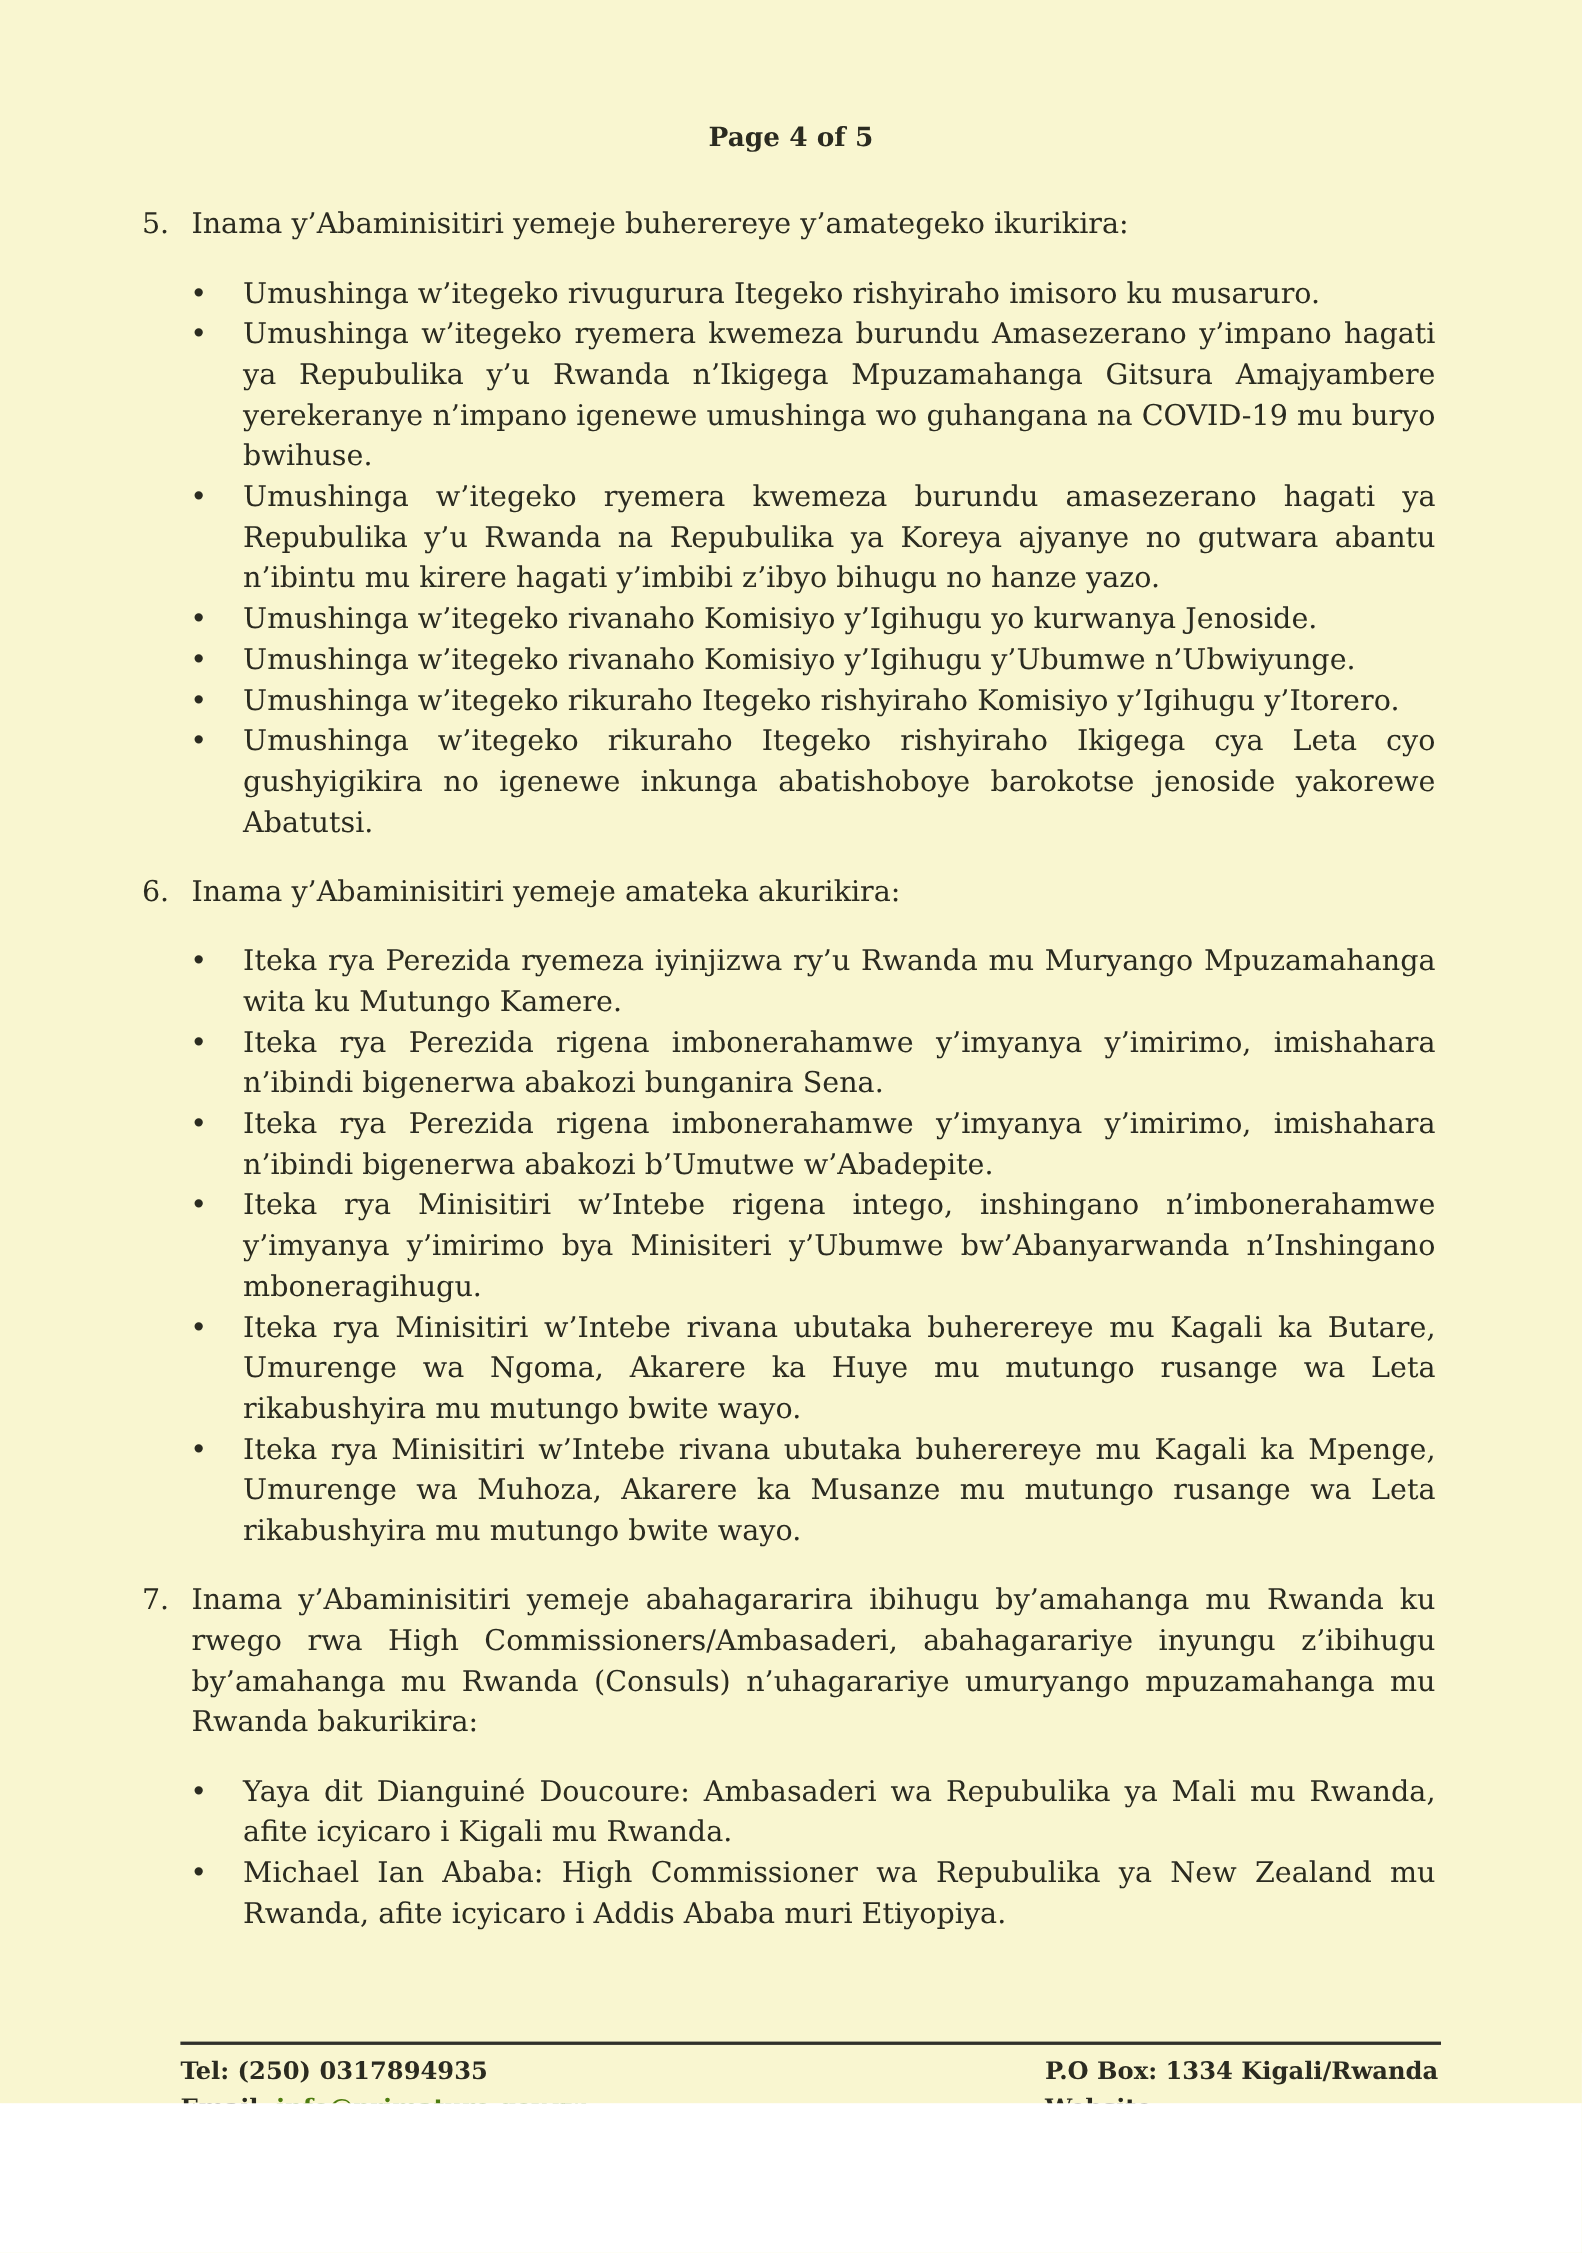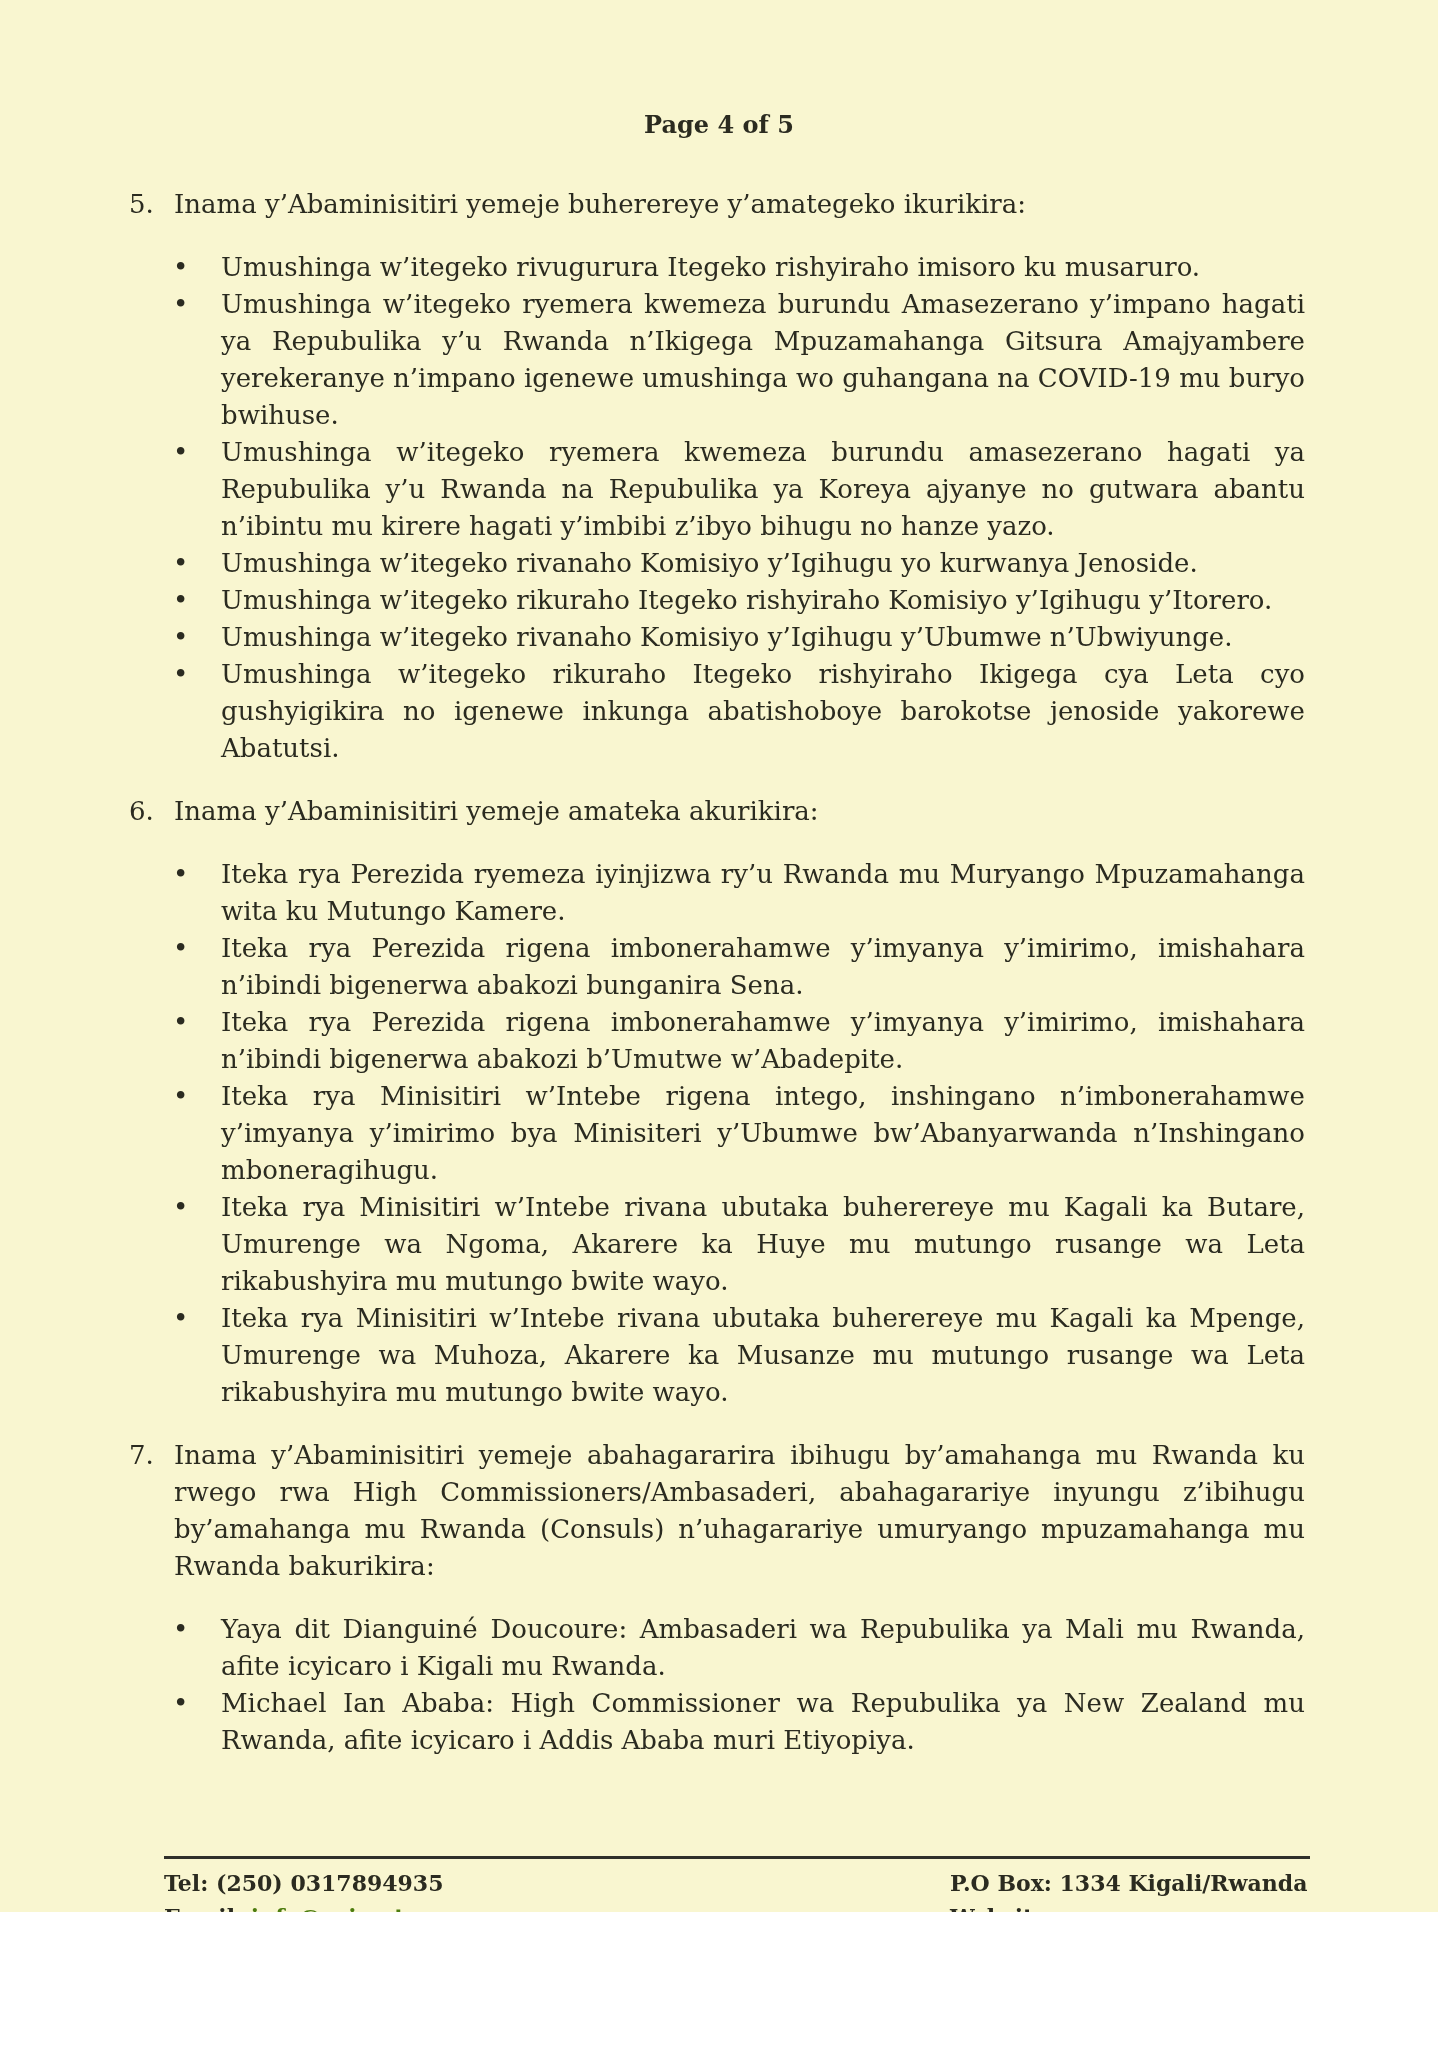--- a/index.html
+++ b/index.html
@@ -76,22 +76,22 @@
     <div class="section">
       <div class="sec-head">
         <span class="sec-num">5.</span>
         <span class="sec-text">Inama y’Abaminisitiri yemeje buherereye y’amategeko ikurikira:</span>
       </div>
       <ul class="bullets">
         <li>Umushinga w’itegeko rivugurura Itegeko rishyiraho imisoro ku musaruro.</li>
         <li>Umushinga w’itegeko ryemera kwemeza burundu Amasezerano y’impano hagati ya Repubulika y’u Rwanda n’Ikigega Mpuzamahanga Gitsura Amajyambere yerekeranye n’impano igenewe umushinga wo guhangana na COVID-19 mu buryo bwihuse.</li>
         <li>Umushinga w’itegeko ryemera kwemeza burundu amasezerano hagati ya Repubulika y’u Rwanda na Repubulika ya Koreya ajyanye no gutwara abantu n’ibintu mu kirere hagati y’imbibi z’ibyo bihugu no hanze yazo.</li>
         <li>Umushinga w’itegeko rivanaho Komisiyo y’Igihugu yo kurwanya Jenoside.</li>
+        <li>Umushinga w’itegeko rivanaho Komisiyo y’Igihugu y’Ubumwe n’Ubwiyunge.</li>
         <li>Umushinga w’itegeko rikuraho Itegeko rishyiraho Komisiyo y’Igihugu y’Itorero.</li>
-        <li>Umushinga w’itegeko rivanaho Komisiyo y’Igihugu y’Ubumwe n’Ubwiyunge.</li>
         <li>Umushinga w’itegeko rikuraho Itegeko rishyiraho Ikigega cya Leta cyo gushyigikira no igenewe inkunga abatishoboye barokotse jenoside yakorewe Abatutsi.</li>
       </ul>
     </div>
 
     <div class="section">
       <div class="sec-head">
         <span class="sec-num">6.</span>
         <span class="sec-text">Inama y’Abaminisitiri yemeje amateka akurikira:</span>
       </div>
       <ul class="bullets">

